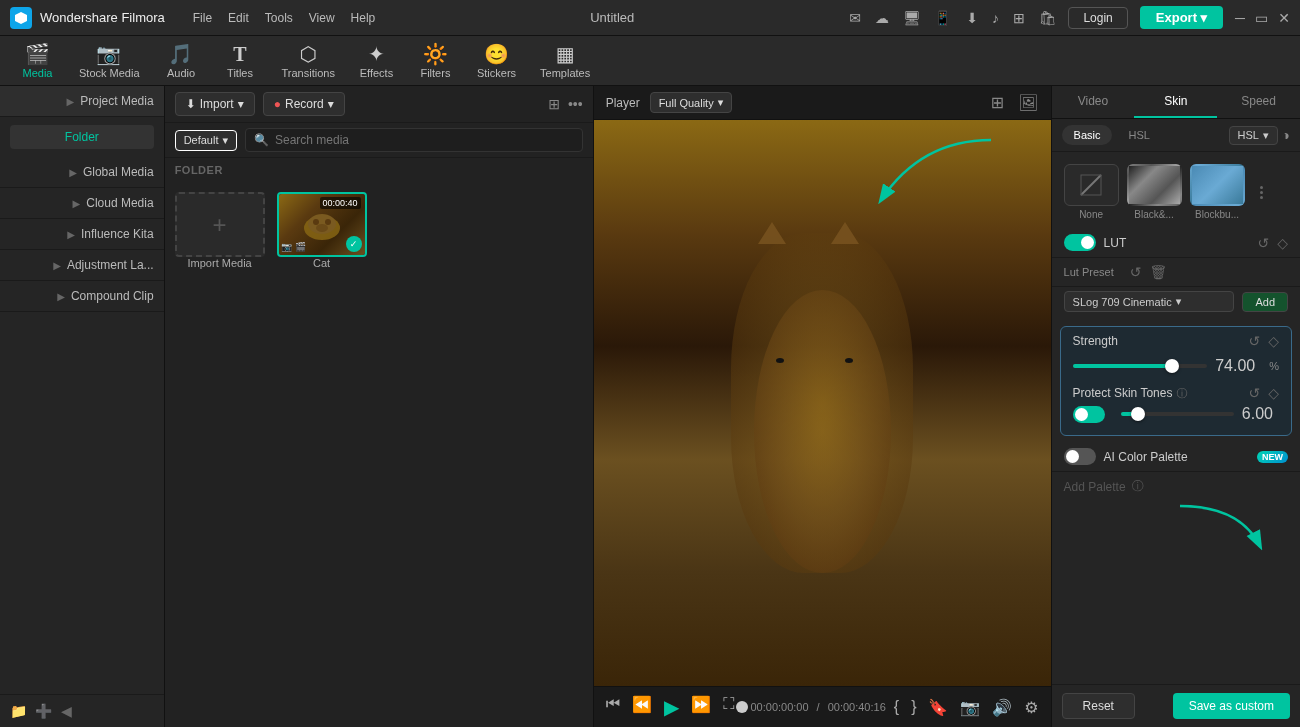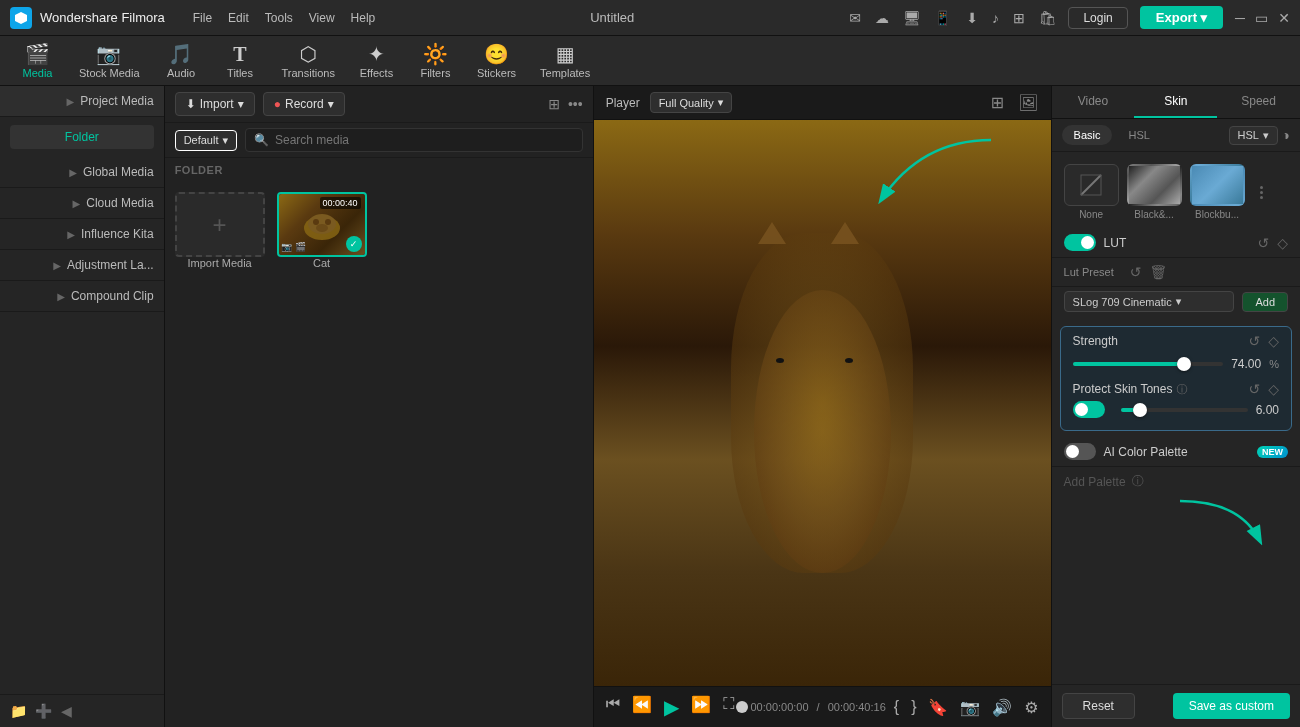--- a/index.html
+++ b/index.html
@@ -110,21 +110,21 @@
     .toggle { width: 32px; height: 17px; background: #00c4a0; border-radius: 9px; position: relative; cursor: pointer; }
     .toggle-knob { position: absolute; top: 2px; right: 2px; width: 13px; height: 13px; background: #fff; border-radius: 50%; }
     .toggle.off { background: #555; }
     .toggle.off .toggle-knob { right: auto; left: 2px; }
     .row-icons { display: flex; gap: 8px; margin-left: 8px; }
     .row-icon { color: #666; font-size: 14px; cursor: pointer; }
 
     .sub-section { padding: 6px 12px; border: 1px solid #3a6a8a; border-radius: 6px; margin: 6px 8px; background: #1e2a32; }
     .sub-section-header { display: flex; align-items: center; margin-bottom: 8px; }
     .sub-section-label { font-size: 12px; color: #ccc; flex: 1; }
-    .value-display { font-size: 12px; color: #ccc; margin-right: 0; }
+    .value-display { font-size: 16px; color: #ccc; margin-right: 6px; }
     .unit-display { font-size: 11px; color: #888; }
     .slider-row { display: flex; align-items: center; gap: 8px; margin-bottom: 6px; }
     .slider-track { flex: 1; height: 4px; background: #333; border-radius: 2px; position: relative; }
     .slider-fill { height: 100%; background: linear-gradient(to right, #00c4a0, #00c4a0); border-radius: 2px; }
     .slider-thumb { position: absolute; top: -5px; width: 14px; height: 14px; background: #fff; border-radius: 50%; transform: translateX(-50%); box-shadow: 0 1px 3px rgba(0,0,0,0.5); cursor: pointer; }
 
     .protect-row { display: flex; align-items: center; padding: 4px 0; }
     .protect-label { font-size: 12px; color: #ccc; flex: 1; display: flex; align-items: center; gap: 4px; }
     .info-icon { color: #666; font-size: 11px; }
     .protect-toggle { width: 32px; height: 17px; background: #00c4a0; border-radius: 9px; position: relative; cursor: pointer; }

